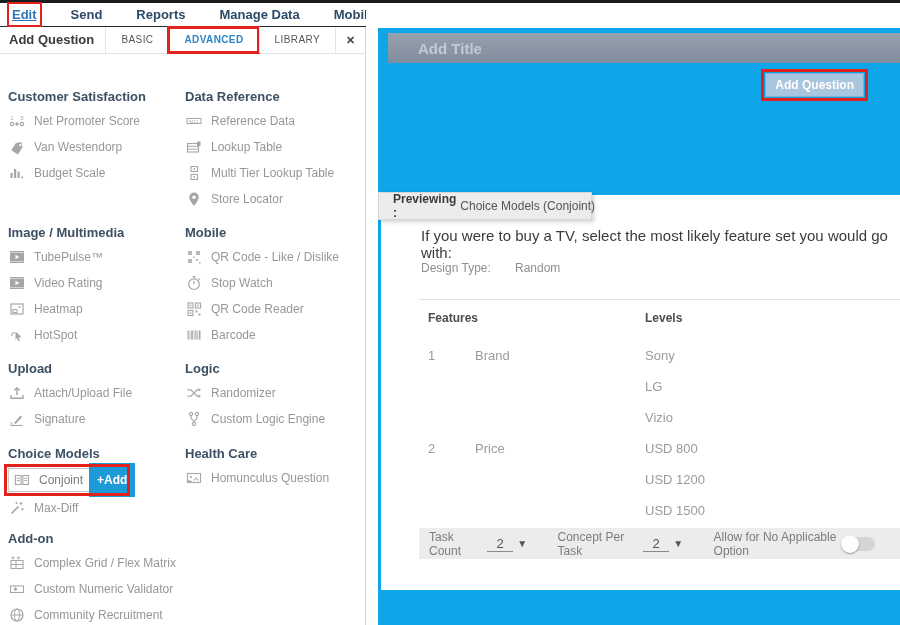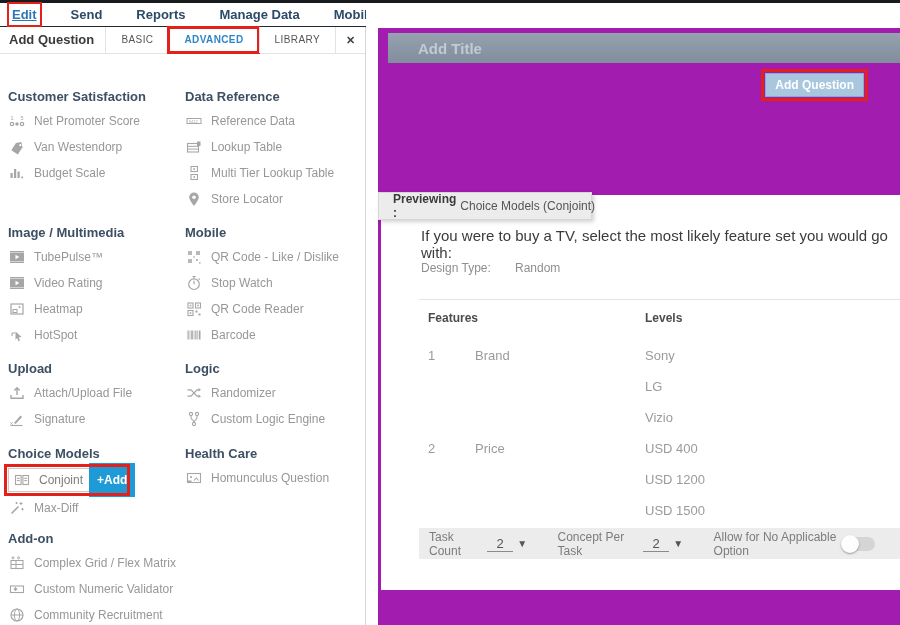--- a/index.html
+++ b/index.html
@@ -41,21 +41,21 @@
   .lib-item .icon svg { display:block; }
   .lib-item .lbl { font-size:12px; color:#979797; white-space:nowrap; }
   .conjoint-row { border:1px solid #c9c9c9; background:#fff; height:24px;
     padding-left:4px; width:118px; outline:3px solid #e2201c; outline-offset:1px; }
   .conjoint-row .lbl { color:#7d7d7d; }
   .add-chip { margin-left:6px; background:#1e9bd7; color:#fff; font-size:12px;
     font-weight:700; padding:10px 8px; cursor:pointer; white-space:nowrap; }
 
   
   .right-area { position:absolute; top:3px; left:366px; right:0; bottom:0; background:#fff; }
-  .canvas { position:absolute; top:25px; left:12px; right:0; bottom:0; background:#a21caf; }
+  .canvas { position:absolute; top:25px; left:12px; right:0; bottom:0; background:#0ea5e9; }
   .title-bar { position:absolute; top:5px; left:10px; right:0; height:30px;
     background:linear-gradient(#97a2b0, #808d9c); display:flex; align-items:center; }
   .title-bar span { color:#c2cad3; font-size:15px; font-weight:700; padding-left:30px; }
   .add-q-btn { position:absolute; top:45px; right:36px; background:#a9c6df;
     border:1px solid #86add0; color:#fff; font-size:12px; font-weight:700;
     padding:4px 9px; cursor:pointer; outline:3px solid #e2201c; outline-offset:1px; }
 
   .preview-tab { position:absolute; top:164px; left:0; width:214px; height:28px;
     background:#ececec; border:1px solid #d6d6d6; box-shadow:2px 2px 4px rgba(0,0,0,.18);
     z-index:2; display:flex; align-items:center; padding-left:14px; font-size:12px; }
@@ -432,21 +432,21 @@
       <div class="tbl-head" style="top:116px; left:47px;">Features</div>
       <div class="tbl-head" style="top:116px; left:264px;">Levels</div>
       <div id="conjoint-table">
           <div class="tbl-cell" style="left: 47px; top: 153px;">1</div>
           <div class="tbl-cell" style="left: 94px; top: 153px;">Brand</div>
           <div class="tbl-cell" style="left: 264px; top: 153px;">Sony</div>
           <div class="tbl-cell" style="left: 264px; top: 184px;">LG</div>
           <div class="tbl-cell" style="left: 264px; top: 215px;">Vizio</div>
           <div class="tbl-cell" style="left: 47px; top: 246px;">2</div>
           <div class="tbl-cell" style="left: 94px; top: 246px;">Price</div>
-          <div class="tbl-cell" style="left: 264px; top: 246px;">USD 400</div>
+          <div class="tbl-cell" style="left: 264px; top: 246px;">USD 800</div>
           <div class="tbl-cell" style="left: 264px; top: 277px;">USD 1200</div>
           <div class="tbl-cell" style="left: 264px; top: 308px;">USD 1500</div>
         </div>
 
       <div class="panel-footer">
         <span>Task Count</span>
         <span class="dd-val">2</span>
         <span class="dd-caret">▼</span>
         <span class="f-gap"></span>
         <span>Concept Per Task</span>

